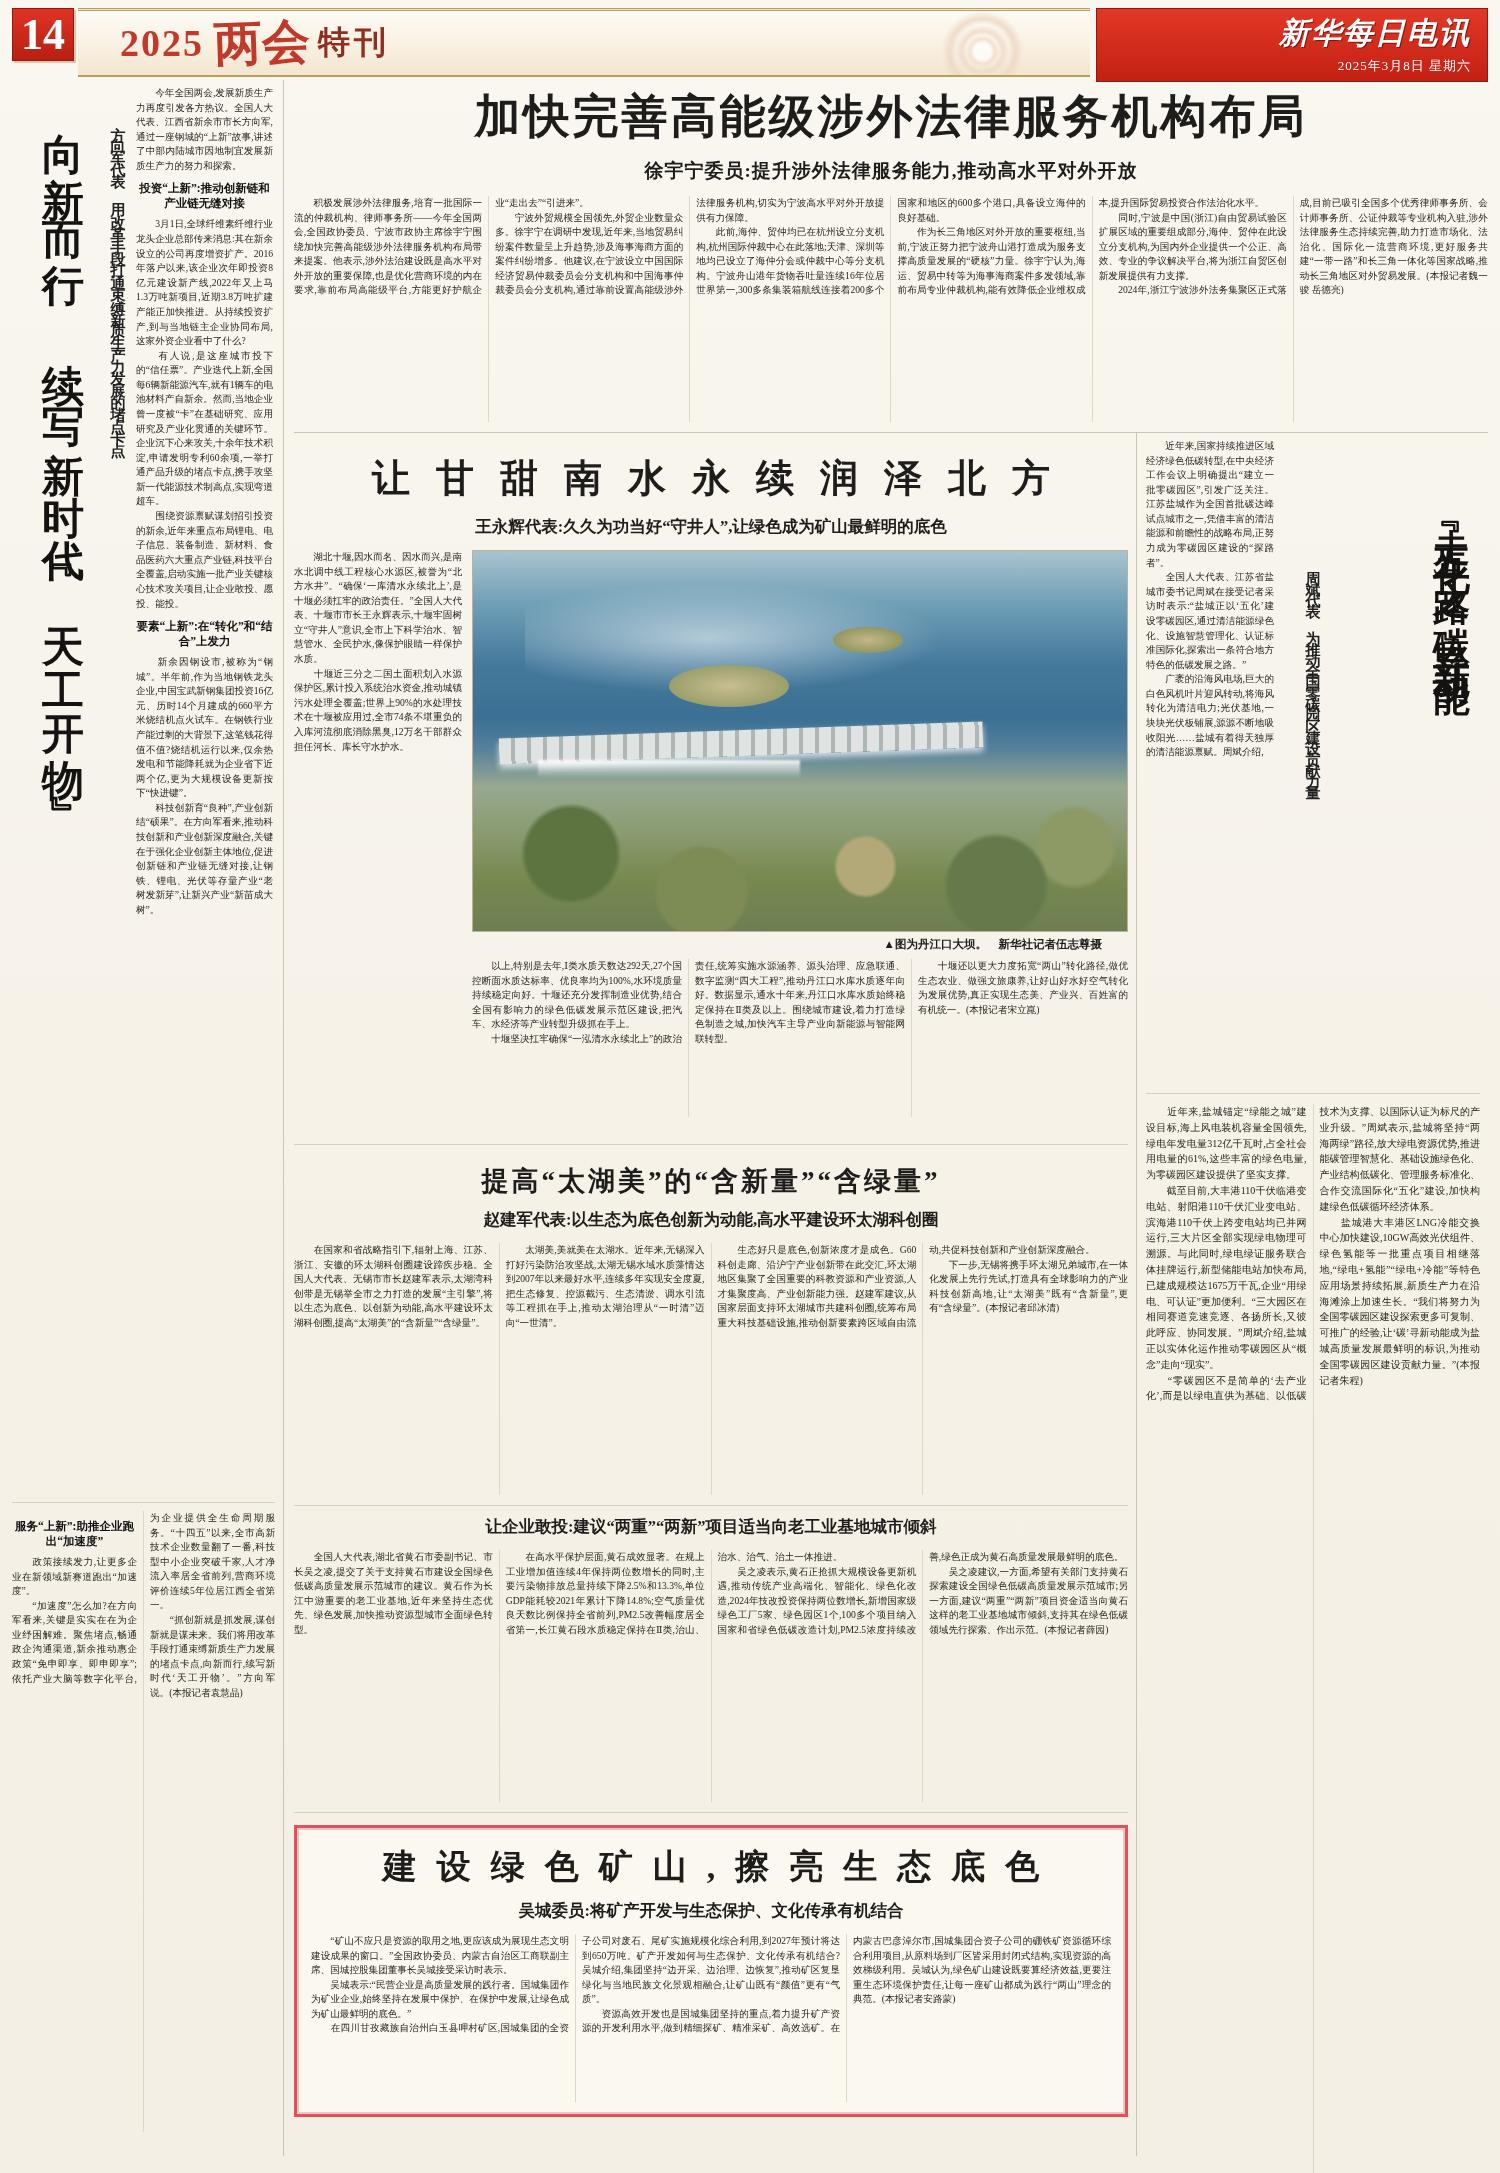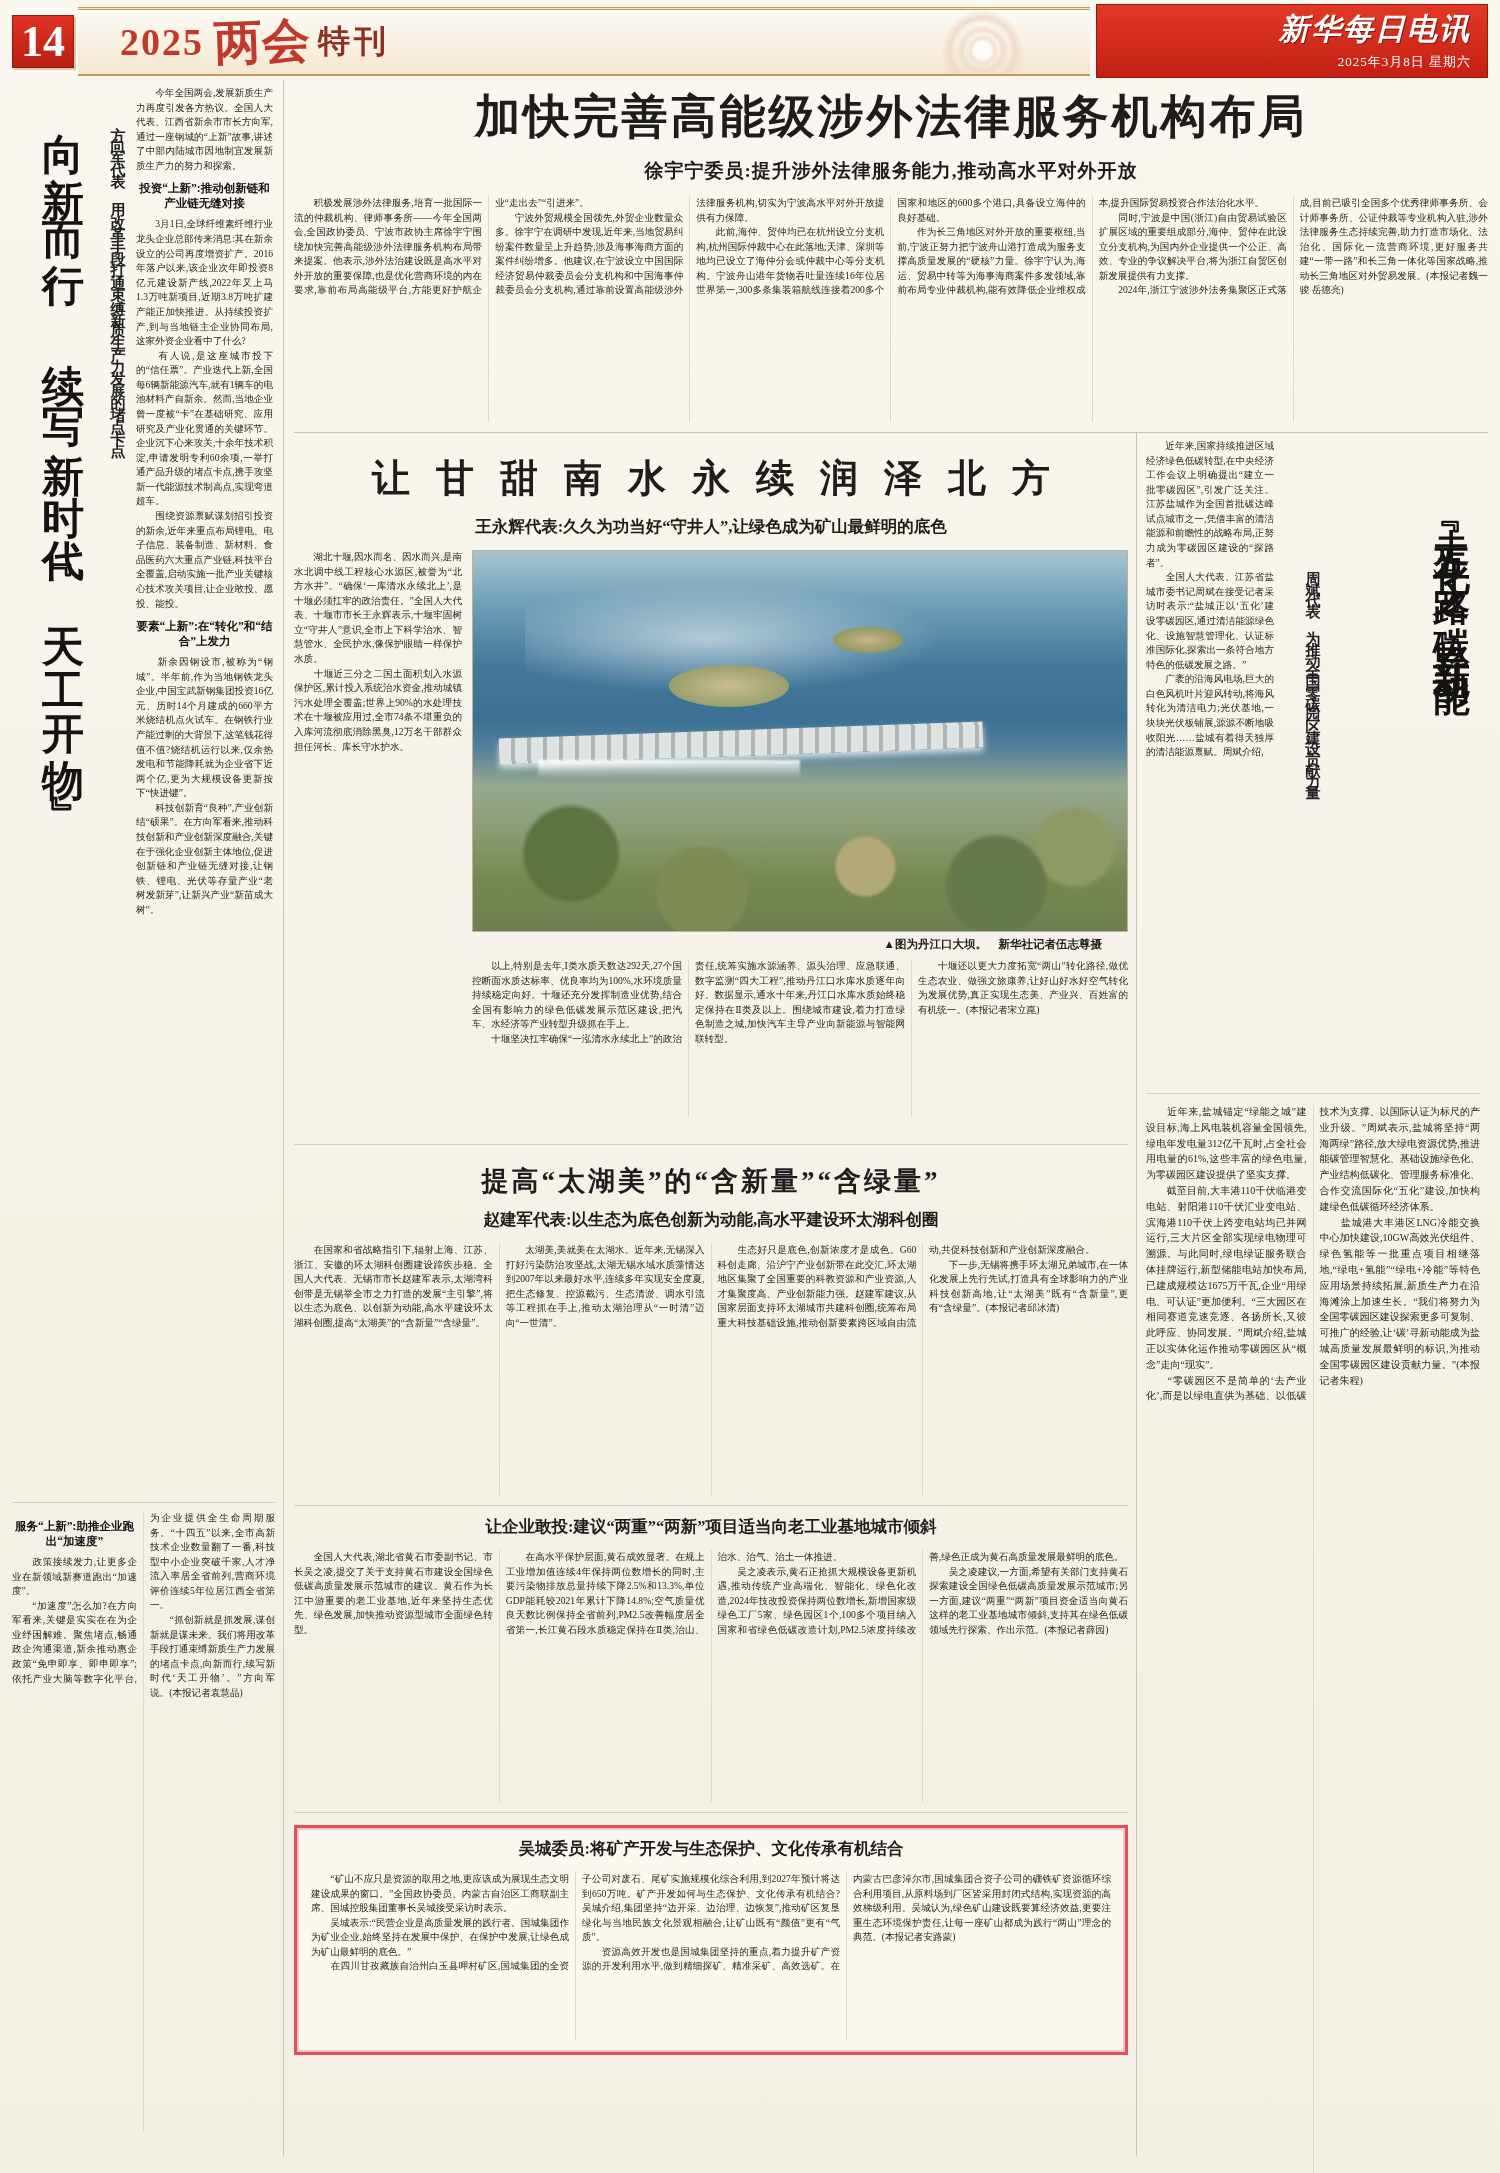--- a/index.html
+++ b/index.html
@@ -4,21 +4,21 @@
 <style>
   * { margin:0; padding:0; box-sizing:border-box; }
   html,body { background:#e9e5da; }
   .page{
     width:1500px; height:2173px; margin:0 auto; overflow:hidden;
     background:linear-gradient(180deg,#faf7f0 0%,#f5f1e7 60%,#f3efe4 100%);
     font-family:"Liberation Serif","DejaVu Serif",serif; color:#1e1d1b;
     padding:8px 12px 10px 12px;
   }
   
-  .masthead-bar{ display:flex; align-items:center; height:66px; margin-bottom:6px; }
+  .masthead-bar{ display:flex; align-items:flex-start; height:66px; margin-bottom:6px; }
   .page-num{
     width:62px; background:linear-gradient(180deg,#e03324,#b81f12);
     color:#fff; font-size:44px; font-weight:bold; display:flex; align-items:center;
     justify-content:center; border:1px solid #8f1a10; box-shadow:2px 2px 0 #d9c9a8;
   }
   .banner{
     flex:1; position:relative; margin:0 6px 0 4px;
     background:linear-gradient(180deg,#fdfbf5 0%,#f7eddc 70%,#f2e6d0 100%);
     border-top:3px double #bd9d5e; border-bottom:2px solid #bd9d5e;
     display:flex; align-items:center; padding-left:42px; overflow:hidden;
@@ -220,20 +220,21 @@
 
           <section class="story">
             <div class="byline">让企业敢投:建议“两重”“两新”项目适当向老工业基地城市倾斜</div>
             <div class="demo-cols cols c4 body">　　全国人大代表,湖北省黄石市委副书记、市长吴之凌,提交了关于支持黄石市建设全国绿色低碳高质量发展示范城市的建议。黄石作为长江中游重要的老工业基地,近年来坚持生态优先、绿色发展,加快推动资源型城市全面绿色转型。
 　　在高水平保护层面,黄石成效显著。在规上工业增加值连续4年保持两位数增长的同时,主要污染物排放总量持续下降2.5%和13.3%,单位GDP能耗较2021年累计下降14.8%;空气质量优良天数比例保持全省前列,PM2.5改善幅度居全省第一,长江黄石段水质稳定保持在Ⅱ类,治山、治水、治气、治土一体推进。
 　　吴之凌表示,黄石正抢抓大规模设备更新机遇,推动传统产业高端化、智能化、绿色化改造,2024年技改投资保持两位数增长,新增国家级绿色工厂5家、绿色园区1个,100多个项目纳入国家和省绿色低碳改造计划,PM2.5浓度持续改善,绿色正成为黄石高质量发展最鲜明的底色。
 　　吴之凌建议,一方面,希望有关部门支持黄石探索建设全国绿色低碳高质量发展示范城市;另一方面,建议“两重”“两新”项目资金适当向黄石这样的老工业基地城市倾斜,支持其在绿色低碳领域先行探索、作出示范。(本报记者薛园)</div>
           </section>
 
           <section class="mine-box">
+            <h2 class="hl-mine">建设绿色矿山,擦亮生态底色</h2>
             <div class="byline">吴城委员:将矿产开发与生态保护、文化传承有机结合</div>
             <div class="mine-cols cols c3 body">　　“矿山不应只是资源的取用之地,更应该成为展现生态文明建设成果的窗口。”全国政协委员、内蒙古自治区工商联副主席、国城控股集团董事长吴城接受采访时表示。
 　　吴城表示:“民营企业是高质量发展的践行者。国城集团作为矿业企业,始终坚持在发展中保护、在保护中发展,让绿色成为矿山最鲜明的底色。”
 　　在四川甘孜藏族自治州白玉县呷村矿区,国城集团的全资子公司对废石、尾矿实施规模化综合利用,到2027年预计将达到650万吨。矿产开发如何与生态保护、文化传承有机结合?吴城介绍,集团坚持“边开采、边治理、边恢复”,推动矿区复垦绿化与当地民族文化景观相融合,让矿山既有“颜值”更有“气质”。
 　　资源高效开发也是国城集团坚持的重点,着力提升矿产资源的开发利用水平,做到精细探矿、精准采矿、高效选矿。在内蒙古巴彦淖尔市,国城集团合资子公司的硼铁矿资源循环综合利用项目,从原料场到厂区皆采用封闭式结构,实现资源的高效梯级利用。吴城认为,绿色矿山建设既要算经济效益,更要注重生态环境保护责任,让每一座矿山都成为践行“两山”理念的典范。(本报记者安路蒙)</div>
           </section>
 
         </div>
 
         <aside class="right-col">

